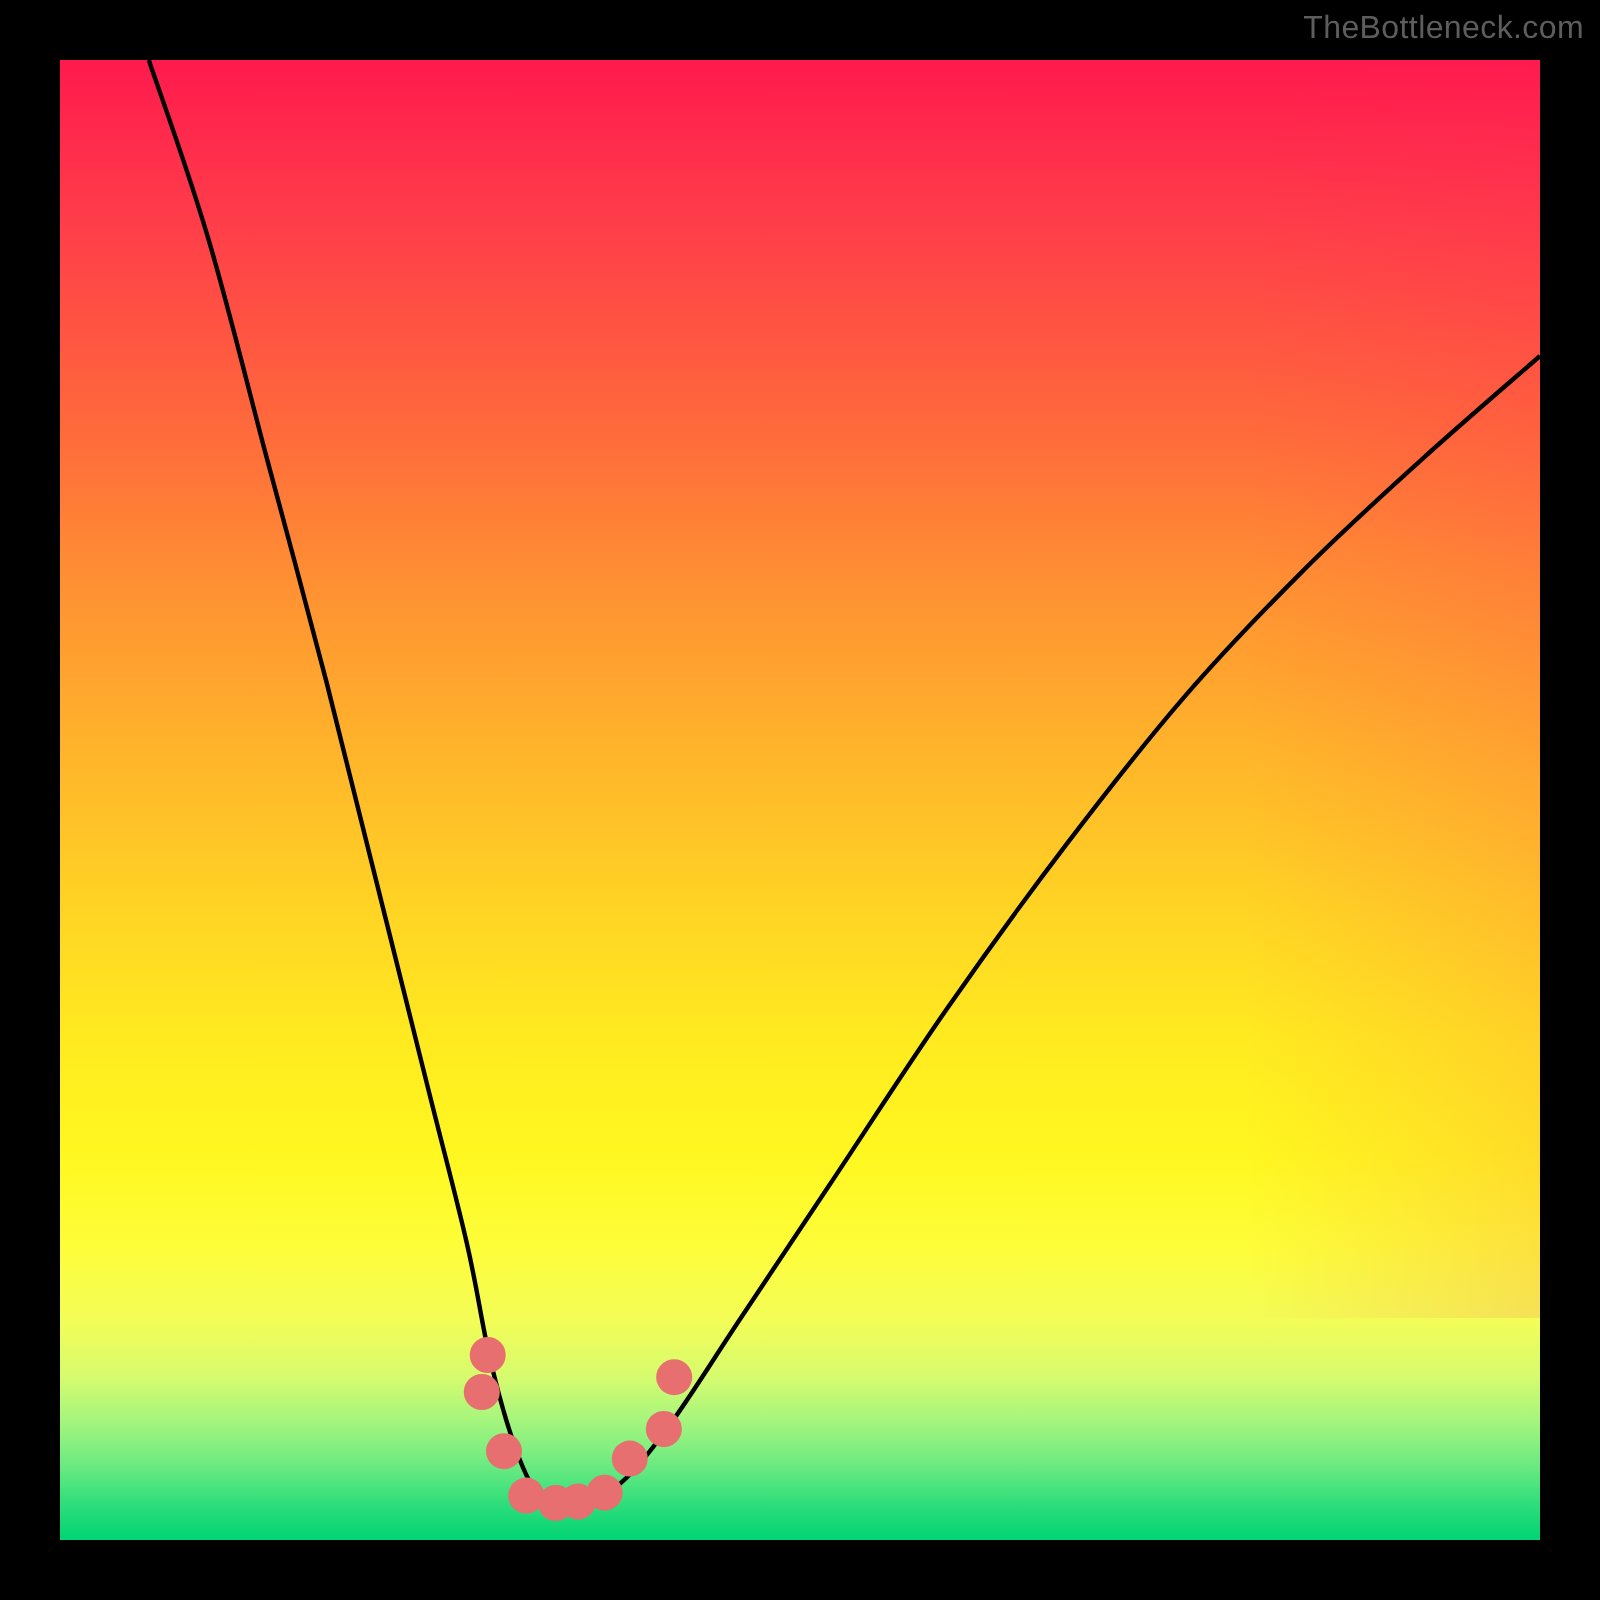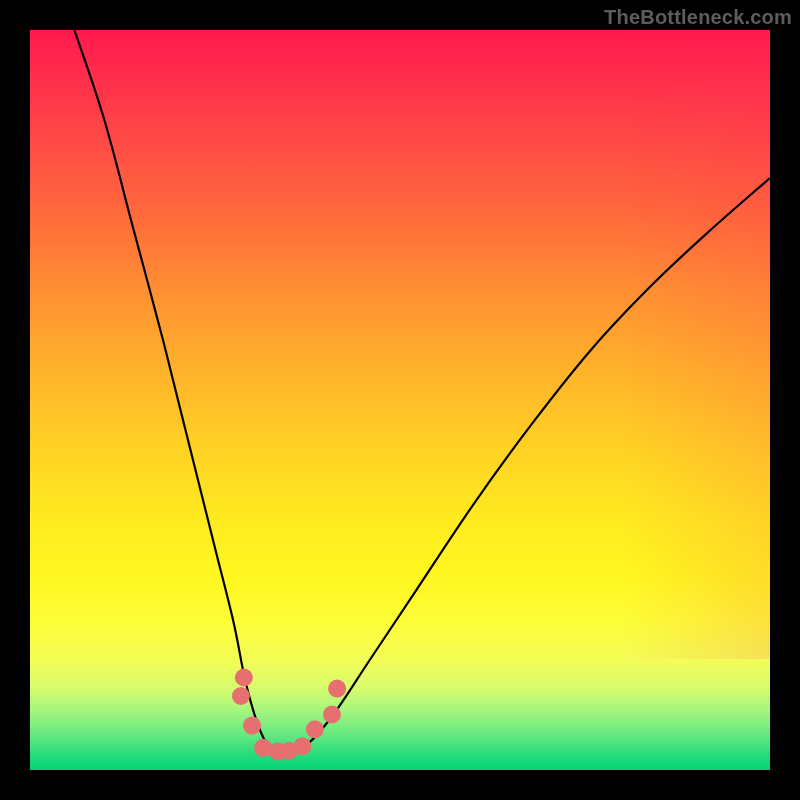--- a/index.html
+++ b/index.html
@@ -64,22 +64,22 @@
       rgba(255, 26, 90, 0.12) 100%
     );
     mix-blend-mode: normal;
     pointer-events: none;
   }
   .watermark {
     position: absolute;
     top: 6px;
     right: 8px;
     color: #5d5d5d;
-    font-size: 20px;
-    font-weight: 700;
+    font-size: 16px;
+    font-weight: 400;
     letter-spacing: 0.2px;
     user-select: none;
   }
   svg.curve {
     position: absolute;
     left: 0;
     top: 0;
     width: 100%;
     height: 100%;
   }

